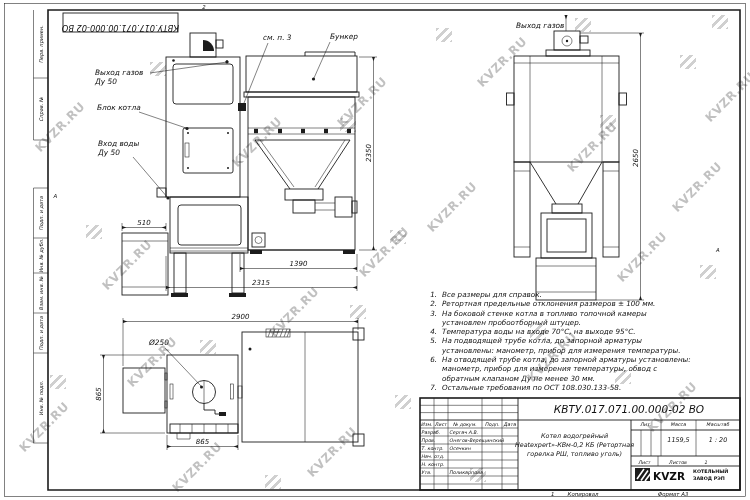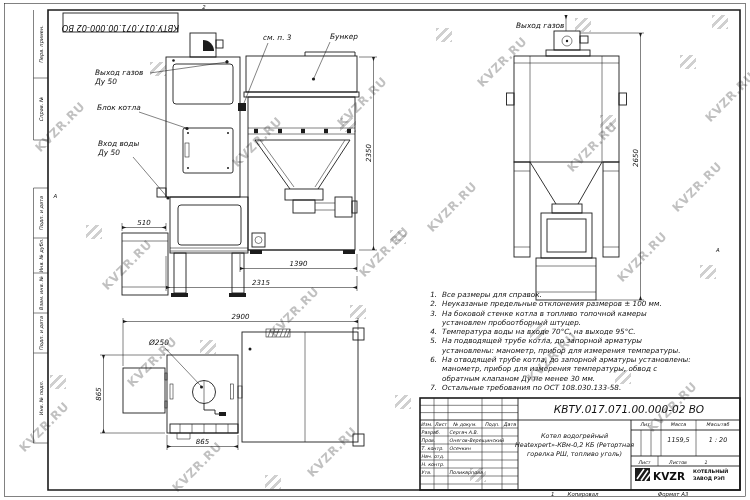--- a/index.html
+++ b/index.html
@@ -321,21 +321,21 @@
     </g>
   </svg>
 
   <div class="notes">
     <div class="note">
         <span class="nn">1.</span>
         <span class="nt">Все размеры для справок.</span>
       </div>
     <div class="note">
         <span class="nn">2.</span>
-        <span class="nt">Неуказаные предельные отклонения размеров ± 100 мм.</span>
+        <span class="nt">Ретортная предельные отклонения размеров ± 100 мм.</span>
       </div>
     <div class="note">
         <span class="nn">3.</span>
         <span class="nt">На боковой стенке котла в топливо топочной камеры установлен пробоотборный штуцер.</span>
       </div>
     <div class="note">
         <span class="nn">4.</span>
         <span class="nt">Температура воды на входе 70°С, на выходе 95°С.</span>
       </div>
     <div class="note">

